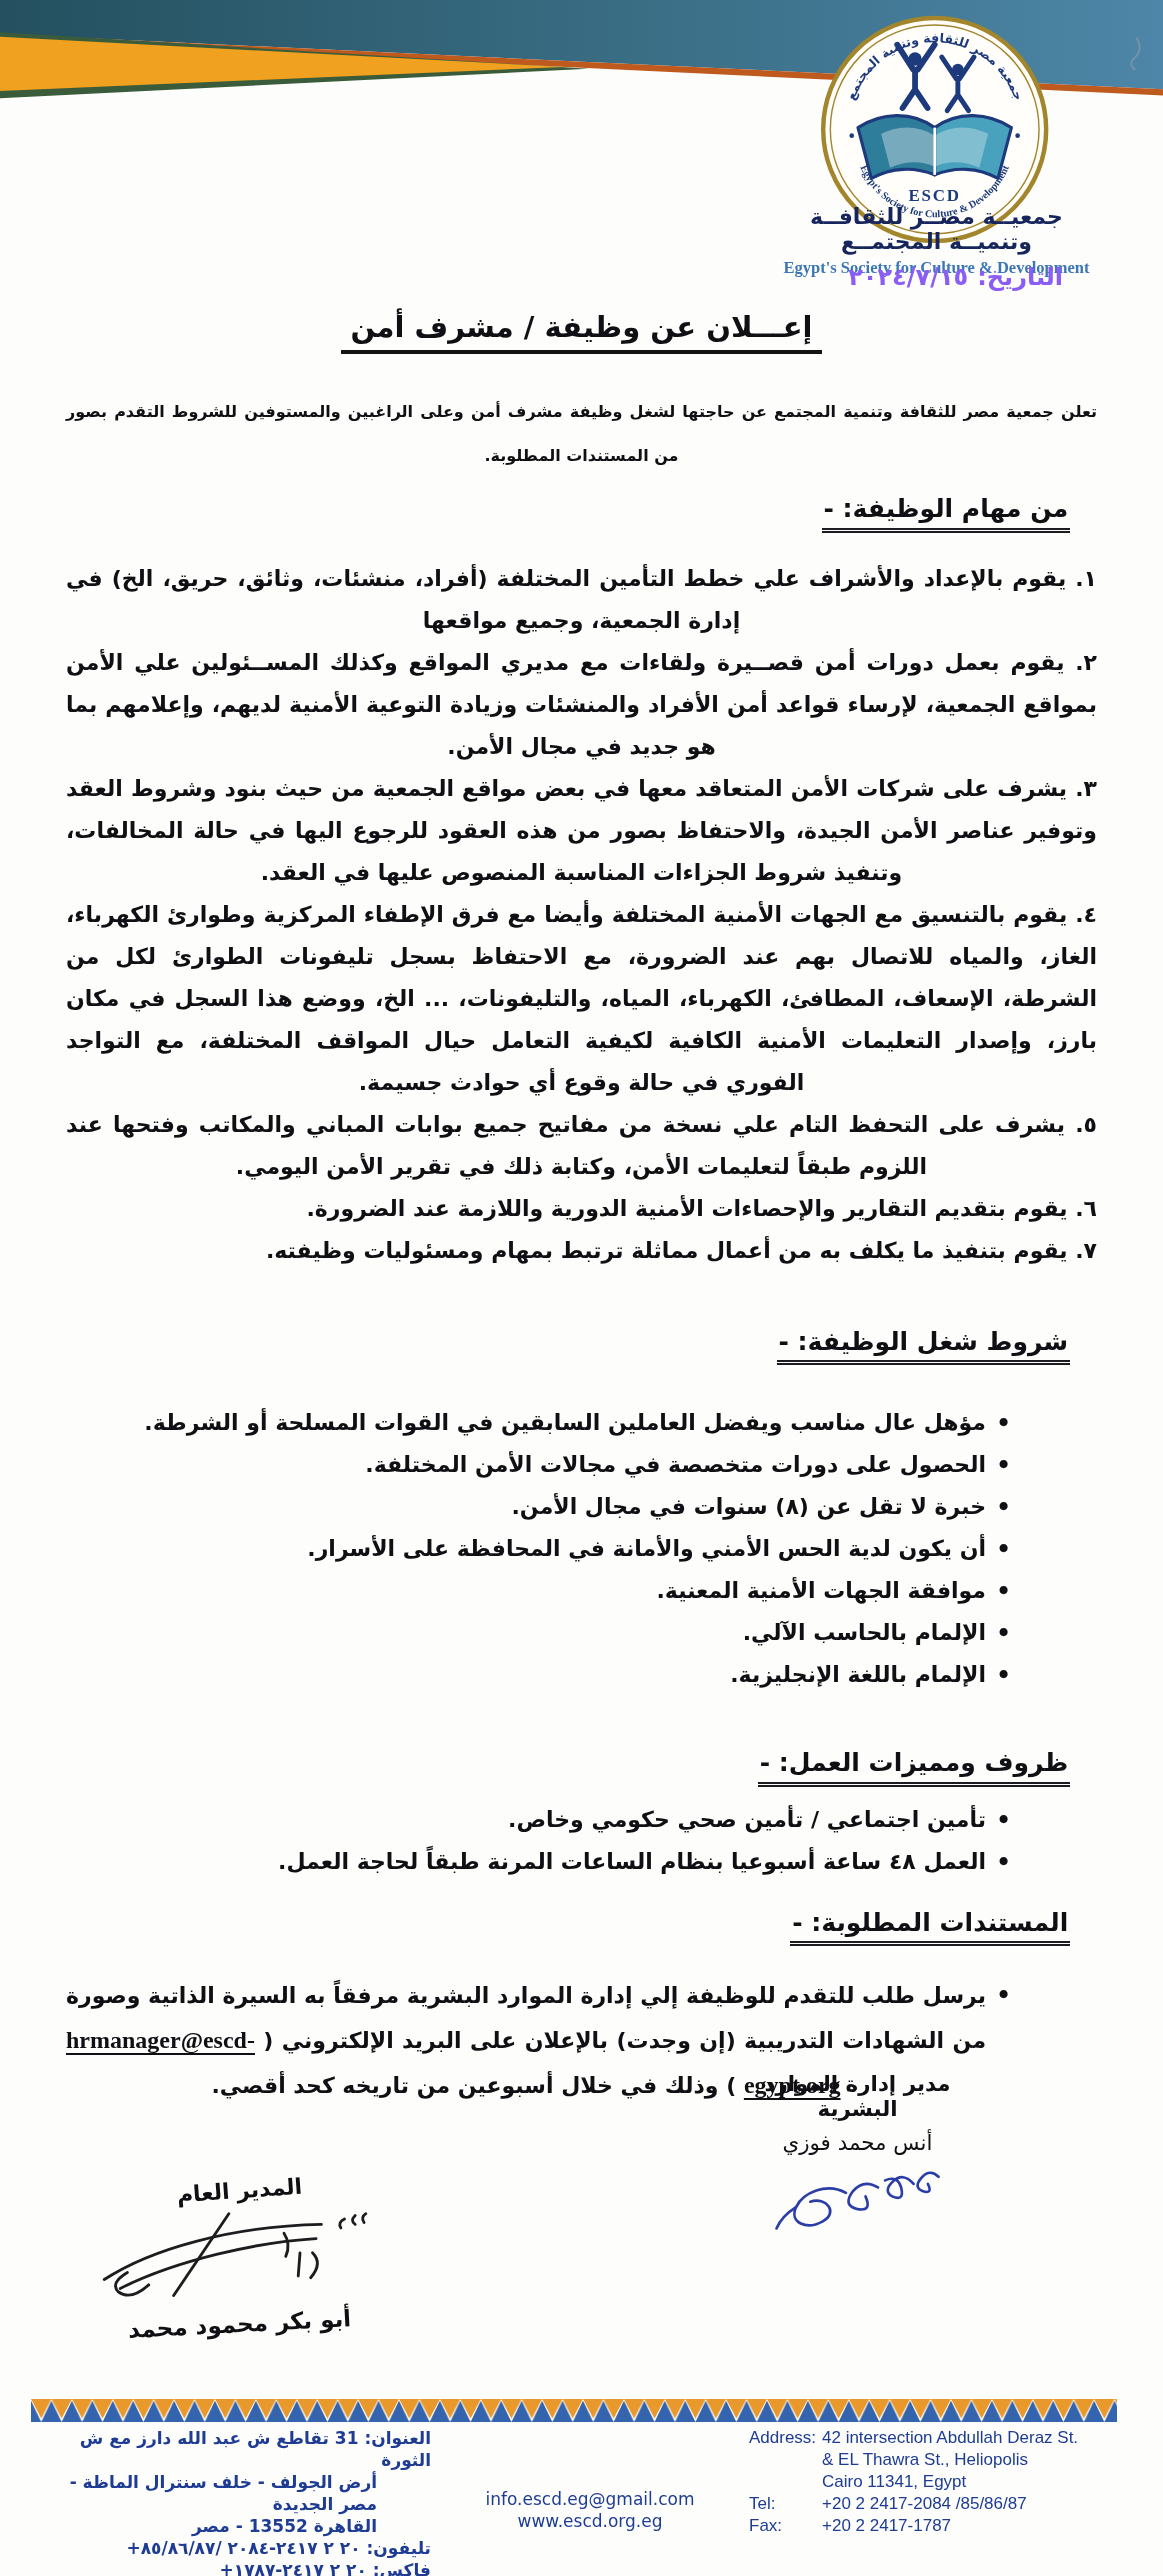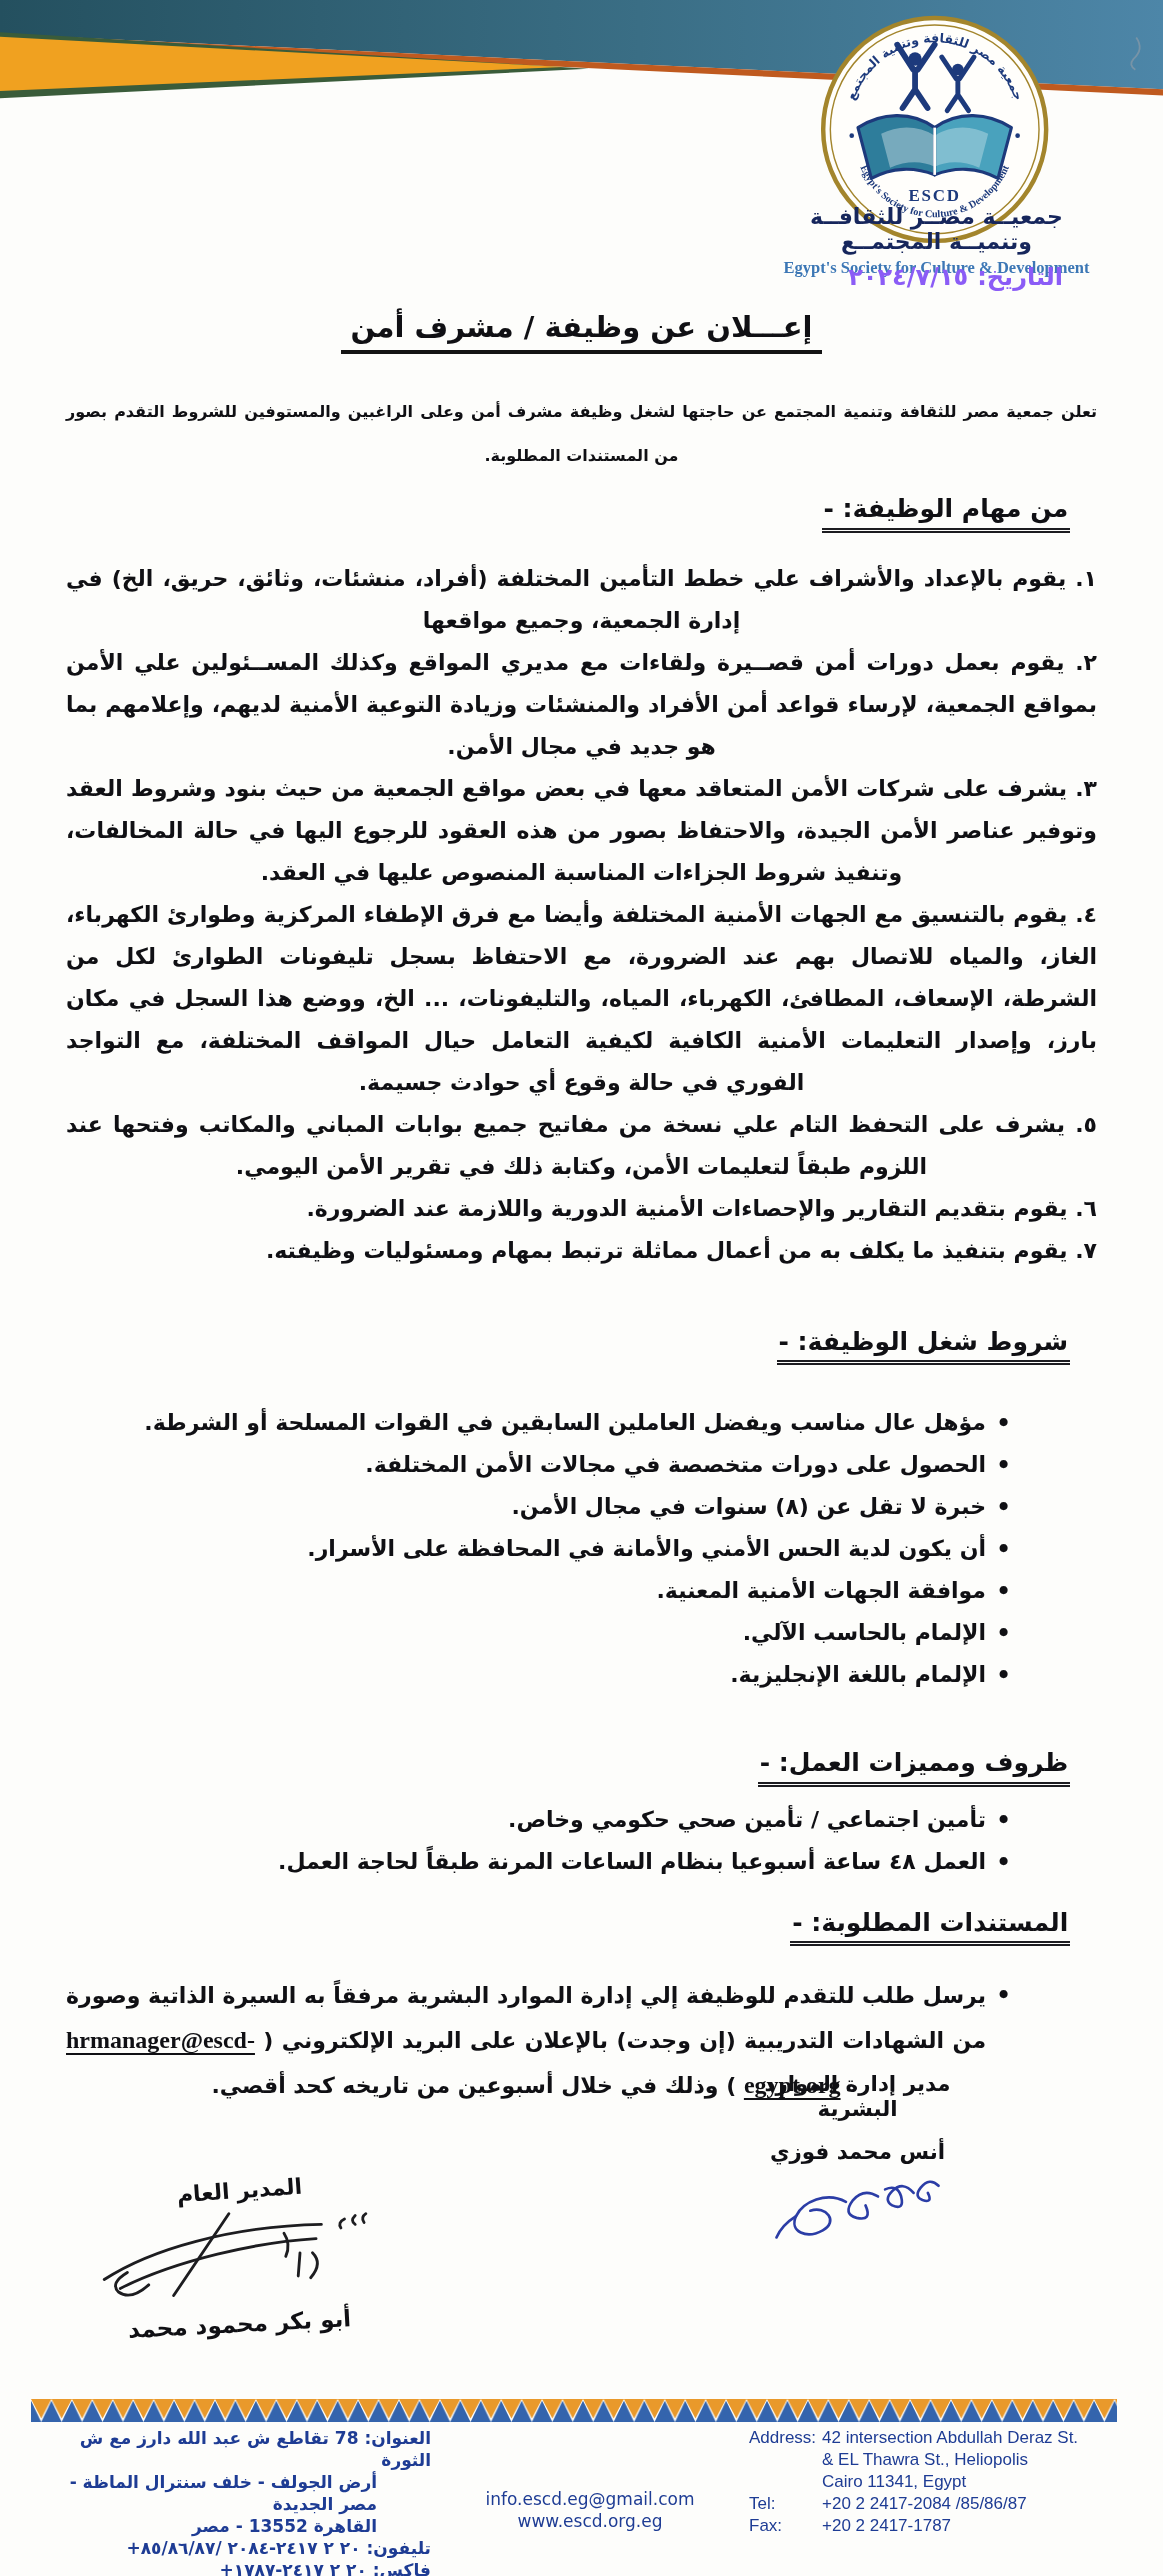--- a/index.html
+++ b/index.html
@@ -41,21 +41,21 @@
   ul.blist .bitem{text-align:right;position:relative;}
   ul.blist .bitem::before{content:"•";position:absolute;right:-25px;top:0;font-size:23px;}
   ul.blist.cond{margin-top:12px;}
   .doc-para{margin:27px 0 0;padding-right:111px;font-size:22px;font-weight:bold;line-height:45px;
     text-align:justify;text-align-last:center;position:relative;}
   .doc-para::before{content:"•";position:absolute;right:86px;top:0;font-size:23px;}
   .email-link{text-decoration:underline;text-underline-offset:5.4px;font-family:"Liberation Serif",serif;font-size:24px;}
   
   .sig-hr{position:absolute;top:2071px;right:178px;width:255px;text-align:center;}
   .sig-hr .sig-title{font-size:21.4px;font-weight:bold;}
-  .sig-hr .sig-name{font-size:21.4px;font-weight:bold;margin-top:18px;}
+  .sig-hr .sig-name{font-size:21.4px;font-weight:normal;margin-top:9px;}
   .sig-hr svg{margin-top:1.8px;}
   .sig-gm{position:absolute;top:2178px;left:70px;width:339px;text-align:center;}
   .sig-gm .sig-title{font-size:22px;font-weight:bold;transform:rotate(-4deg);}
   .sig-gm .sig-name{font-size:23px;font-weight:bold;transform:rotate(-3deg);}
   
   .zigzag{position:absolute;top:2398px;left:27px;right:46px;height:24px;}
   .footer{position:absolute;top:2427px;left:39px;right:39px;display:flex;justify-content:space-between;
     color:#1e3c94;font-size:17px;line-height:22px;}
   .f-en{direction:ltr;text-align:left;width:375px;font-family:"Liberation Sans",sans-serif;}
   .f-en .row{display:flex;}
@@ -234,21 +234,21 @@
         <span>+20 2 2417-1787</span>
       </div>
     </div>
 
     <div class="f-center">
       <div>info.escd.eg@gmail.com</div>
       <div>www.escd.org.eg</div>
     </div>
 
     <div class="f-ar">
-      <div>العنوان: 78 تقاطع ش عبد الله دارز مع ش الثورة</div>
+      <div>العنوان: 31 تقاطع ش عبد الله دارز مع ش الثورة</div>
       <div class="cont">أرض الجولف - خلف سنترال الماظة - مصر الجديدة</div>
       <div class="cont">القاهرة 13552 - مصر</div>
       <div>
         <span>تليفون:</span>
         <span class="num">+٢٠ ٢ ٢٤١٧-٢٠٨٤ /٨٥/٨٦/٨٧</span>
       </div>
       <div>
         <span>فاكس:</span>
         <span class="num">+٢٠ ٢ ٢٤١٧-١٧٨٧</span>
       </div>

